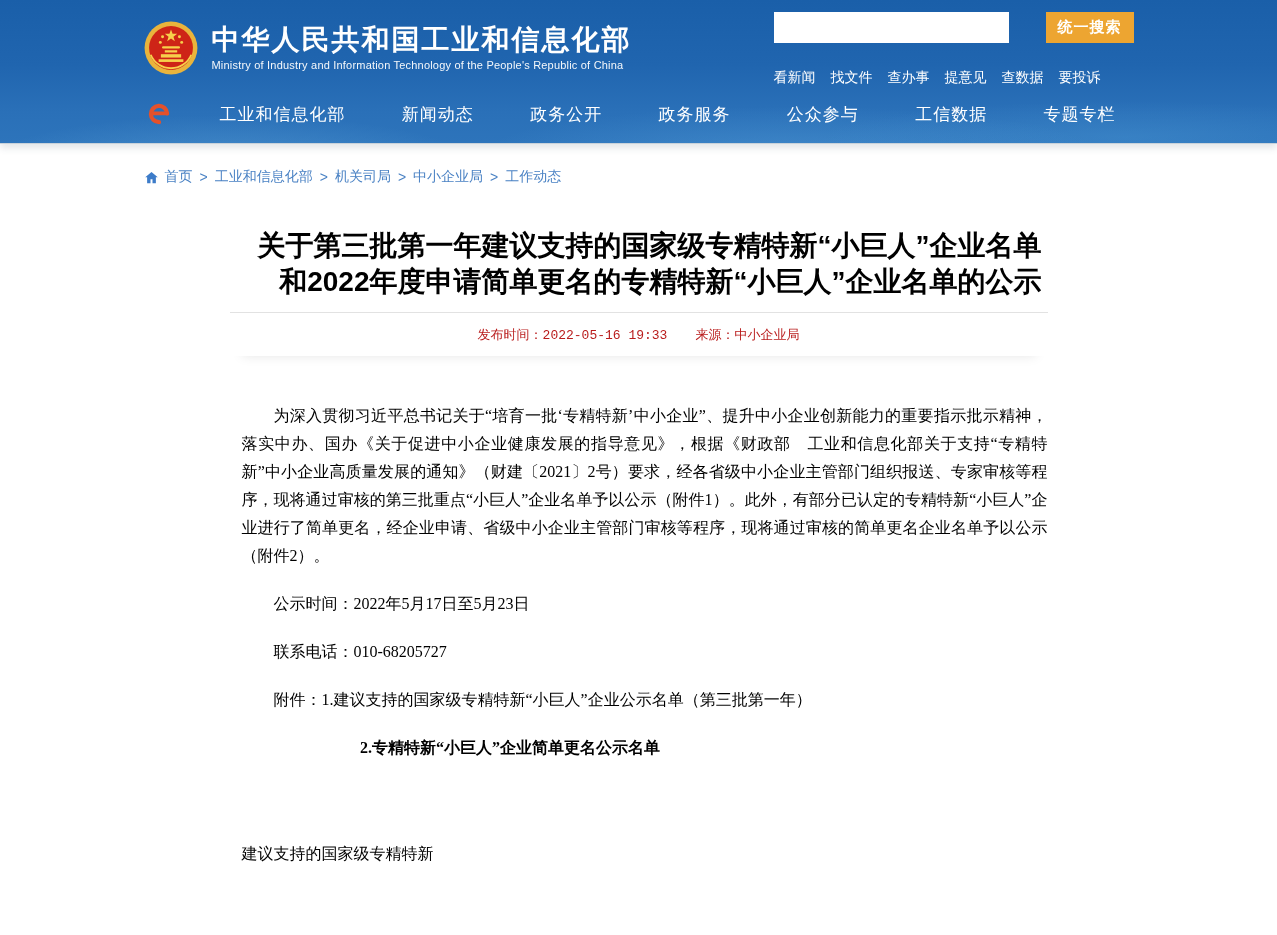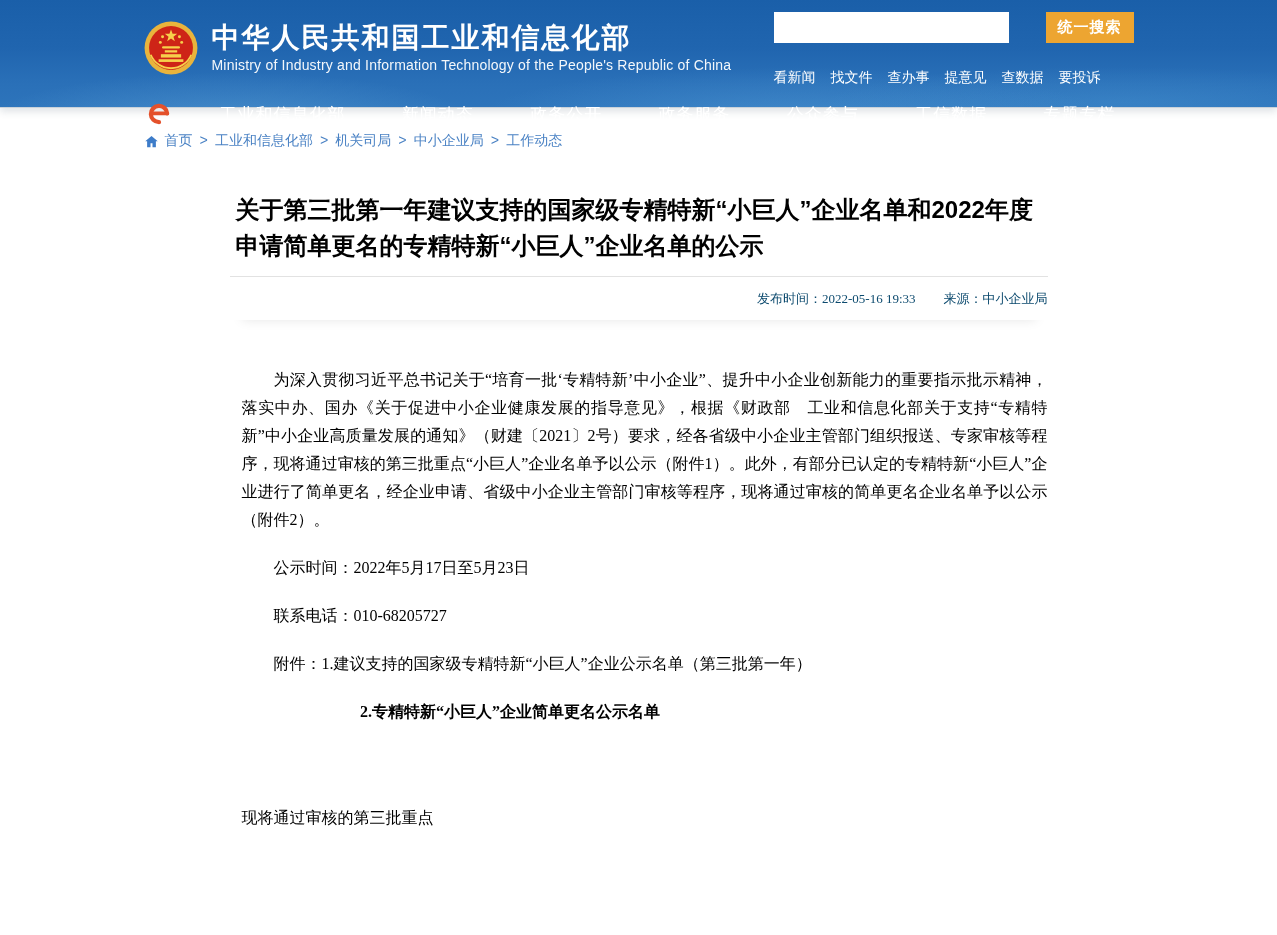--- a/index.html
+++ b/index.html
@@ -5,35 +5,35 @@
   * { margin:0; padding:0; box-sizing:border-box; }
   html,body { background:#ffffff; }
   .page {
     width:1277px; height:935px; margin:0 auto; background:#ffffff;
     font-family:"Liberation Sans","DejaVu Sans",sans-serif;
     overflow:hidden; position:relative;
   }
 
   
   .site-header {
-    width:100%; height:108px;
+    width:100%; height:144px;
     background:
       radial-gradient(ellipse 420px 90px at 18% 118%, rgba(130,200,240,0.30), transparent 60%),
       radial-gradient(ellipse 520px 80px at 62% 108%, rgba(110,185,235,0.28), transparent 60%),
       radial-gradient(ellipse 500px 60px at 88% 96%, rgba(90,170,225,0.25), transparent 60%),
       linear-gradient(180deg,#1a5fa9 0%, #2065af 45%, #2a70b8 78%, #2d74bb 100%);
     border-bottom:1px solid #c9d2da;
     box-shadow:0 4px 7px rgba(60,80,100,0.15);
   }
   .header-inner { width:990px; margin:0 auto; padding-top:8px; display:flex; justify-content:space-between; }
   .brand { display:flex; align-items:center; text-decoration:none; cursor:pointer; }
   .emblem { width:54px; height:54px; flex:0 0 auto; }
   .brand-text { margin-left:14px; color:#ffffff; }
   .site-title { font-size:28px; font-weight:bold; letter-spacing:2px; line-height:32px; }
-  .site-subtitle { font-size:14px; letter-spacing:0.2px; margin-top:3px; opacity:0.95; }
+  .site-subtitle { font-size:11px; letter-spacing:0.2px; margin-top:3px; opacity:0.95; }
 
   .search-area { width:360px; padding-top:4px; }
   .search-row { display:flex; height:31px; }
   .search-input {
     flex:1; height:31px; border:0; outline:none; background:#ffffff;
     padding:0 8px; font-size:14px;
   }
   .search-button {
     width:88px; height:31px; border:0; background:#eda531; color:#ffffff;
     font-size:15px; font-weight:bold; letter-spacing:1px; cursor:pointer;
@@ -45,40 +45,40 @@
   .quick-link:last-child { margin-right:0; }
 
   .main-nav { width:990px; margin:4px auto 0 auto; height:46px; display:flex; align-items:center; }
   .gov-e-icon { width:30px; height:30px; display:inline-block; }
   .nav-items { flex:1; display:flex; justify-content:space-between; margin-left:46px; margin-right:18px; }
   .nav-item { color:#ffffff; font-size:17px; letter-spacing:1px; cursor:pointer; white-space:nowrap; }
 
   
   .breadcrumb {
     width:990px; margin:0 auto; padding-top:24px;
-    display:flex; align-items:center; font-size:14px; color:#4a82c4;font-family:Liberation Mono, monospace;
+    display:flex; align-items:center; font-size:14px; color:#4a82c4;
   }
   .home-icon { width:15px; height:15px; margin-right:6px; }
   .crumb { color:#4a82c4; cursor:pointer; text-decoration:none; white-space:nowrap; }
   .crumb-sep { color:#4a82c4; margin:0 7px; }
 
   
   .article {
     width:818px; margin:42px auto 0 auto;
     font-family:"Liberation Serif","DejaVu Serif",serif; color:#000000;
   }
   .article-title {
     font-family:"Liberation Sans","DejaVu Sans",sans-serif;
-    font-size:24px; font-weight:bold; text-align:left; line-height:36px;
+    font-size:28px; font-weight:bold; text-align:right; line-height:36px;
     color:#000000; padding:0 6px;
   }
   .title-rule { border-bottom:1px solid #e2e2e2; margin-top:12px; }
   .article-meta {
-    text-align:right; color:#0c4a6e; font-size:13px; padding:13px 0 12px 0;
-    font-family:Liberation Serif, serif;
+    text-align:center; color:#b91c1c; font-size:13px; padding:13px 0 12px 0;
+    font-family:Liberation Mono, monospace;
     box-shadow:0 12px 12px -12px rgba(0,0,0,0.10);
   }
   .meta-gap { display:inline-block; width:28px; }
   .article-body { margin-top:46px; font-size:16px; line-height:28px; }
   .article-body p { margin-bottom:20px; text-indent:2em; text-align:justify;margin-left:12px; }
   .attachment-2 { text-indent:7.4em !important;font-weight:bold; }
   .signature { text-align:right; padding-right:62px; margin-top:78px; text-indent:0 !important; }
 </style>
 </head>
 <body>
@@ -162,18 +162,18 @@
     <div class="article-meta">
       <span>发布时间：</span><span>2022-05-16 19:33</span><span class="meta-gap"></span><span>来源：</span><span>中小企业局</span>
     </div>
 
     <div class="article-body">
       <p>为深入贯彻习近平总书记关于“培育一批‘专精特新’中小企业”、提升中小企业创新能力的重要指示批示精神，落实中办、国办《关于促进中小企业健康发展的指导意见》，根据《财政部　工业和信息化部关于支持“专精特新”中小企业高质量发展的通知》（财建〔2021〕2号）要求，经各省级中小企业主管部门组织报送、专家审核等程序，现将通过审核的第三批重点“小巨人”企业名单予以公示（附件1）。此外，有部分已认定的专精特新“小巨人”企业进行了简单更名，经企业申请、省级中小企业主管部门审核等程序，现将通过审核的简单更名企业名单予以公示（附件2）。</p>
       <p>公示时间：2022年5月17日至5月23日</p>
       <p>联系电话：010-68205727</p>
       <p>附件：1.建议支持的国家级专精特新“小巨人”企业公示名单（第三批第一年）</p>
       <p class="attachment-2">2.专精特新“小巨人”企业简单更名公示名单</p>
-      <p class="signature">现将通过审核的第三批重点</p>
+      <p class="signature">建议支持的国家级专精特新</p>
 
     </div>
   </article>
 
 </div>
 
 </body></html>

